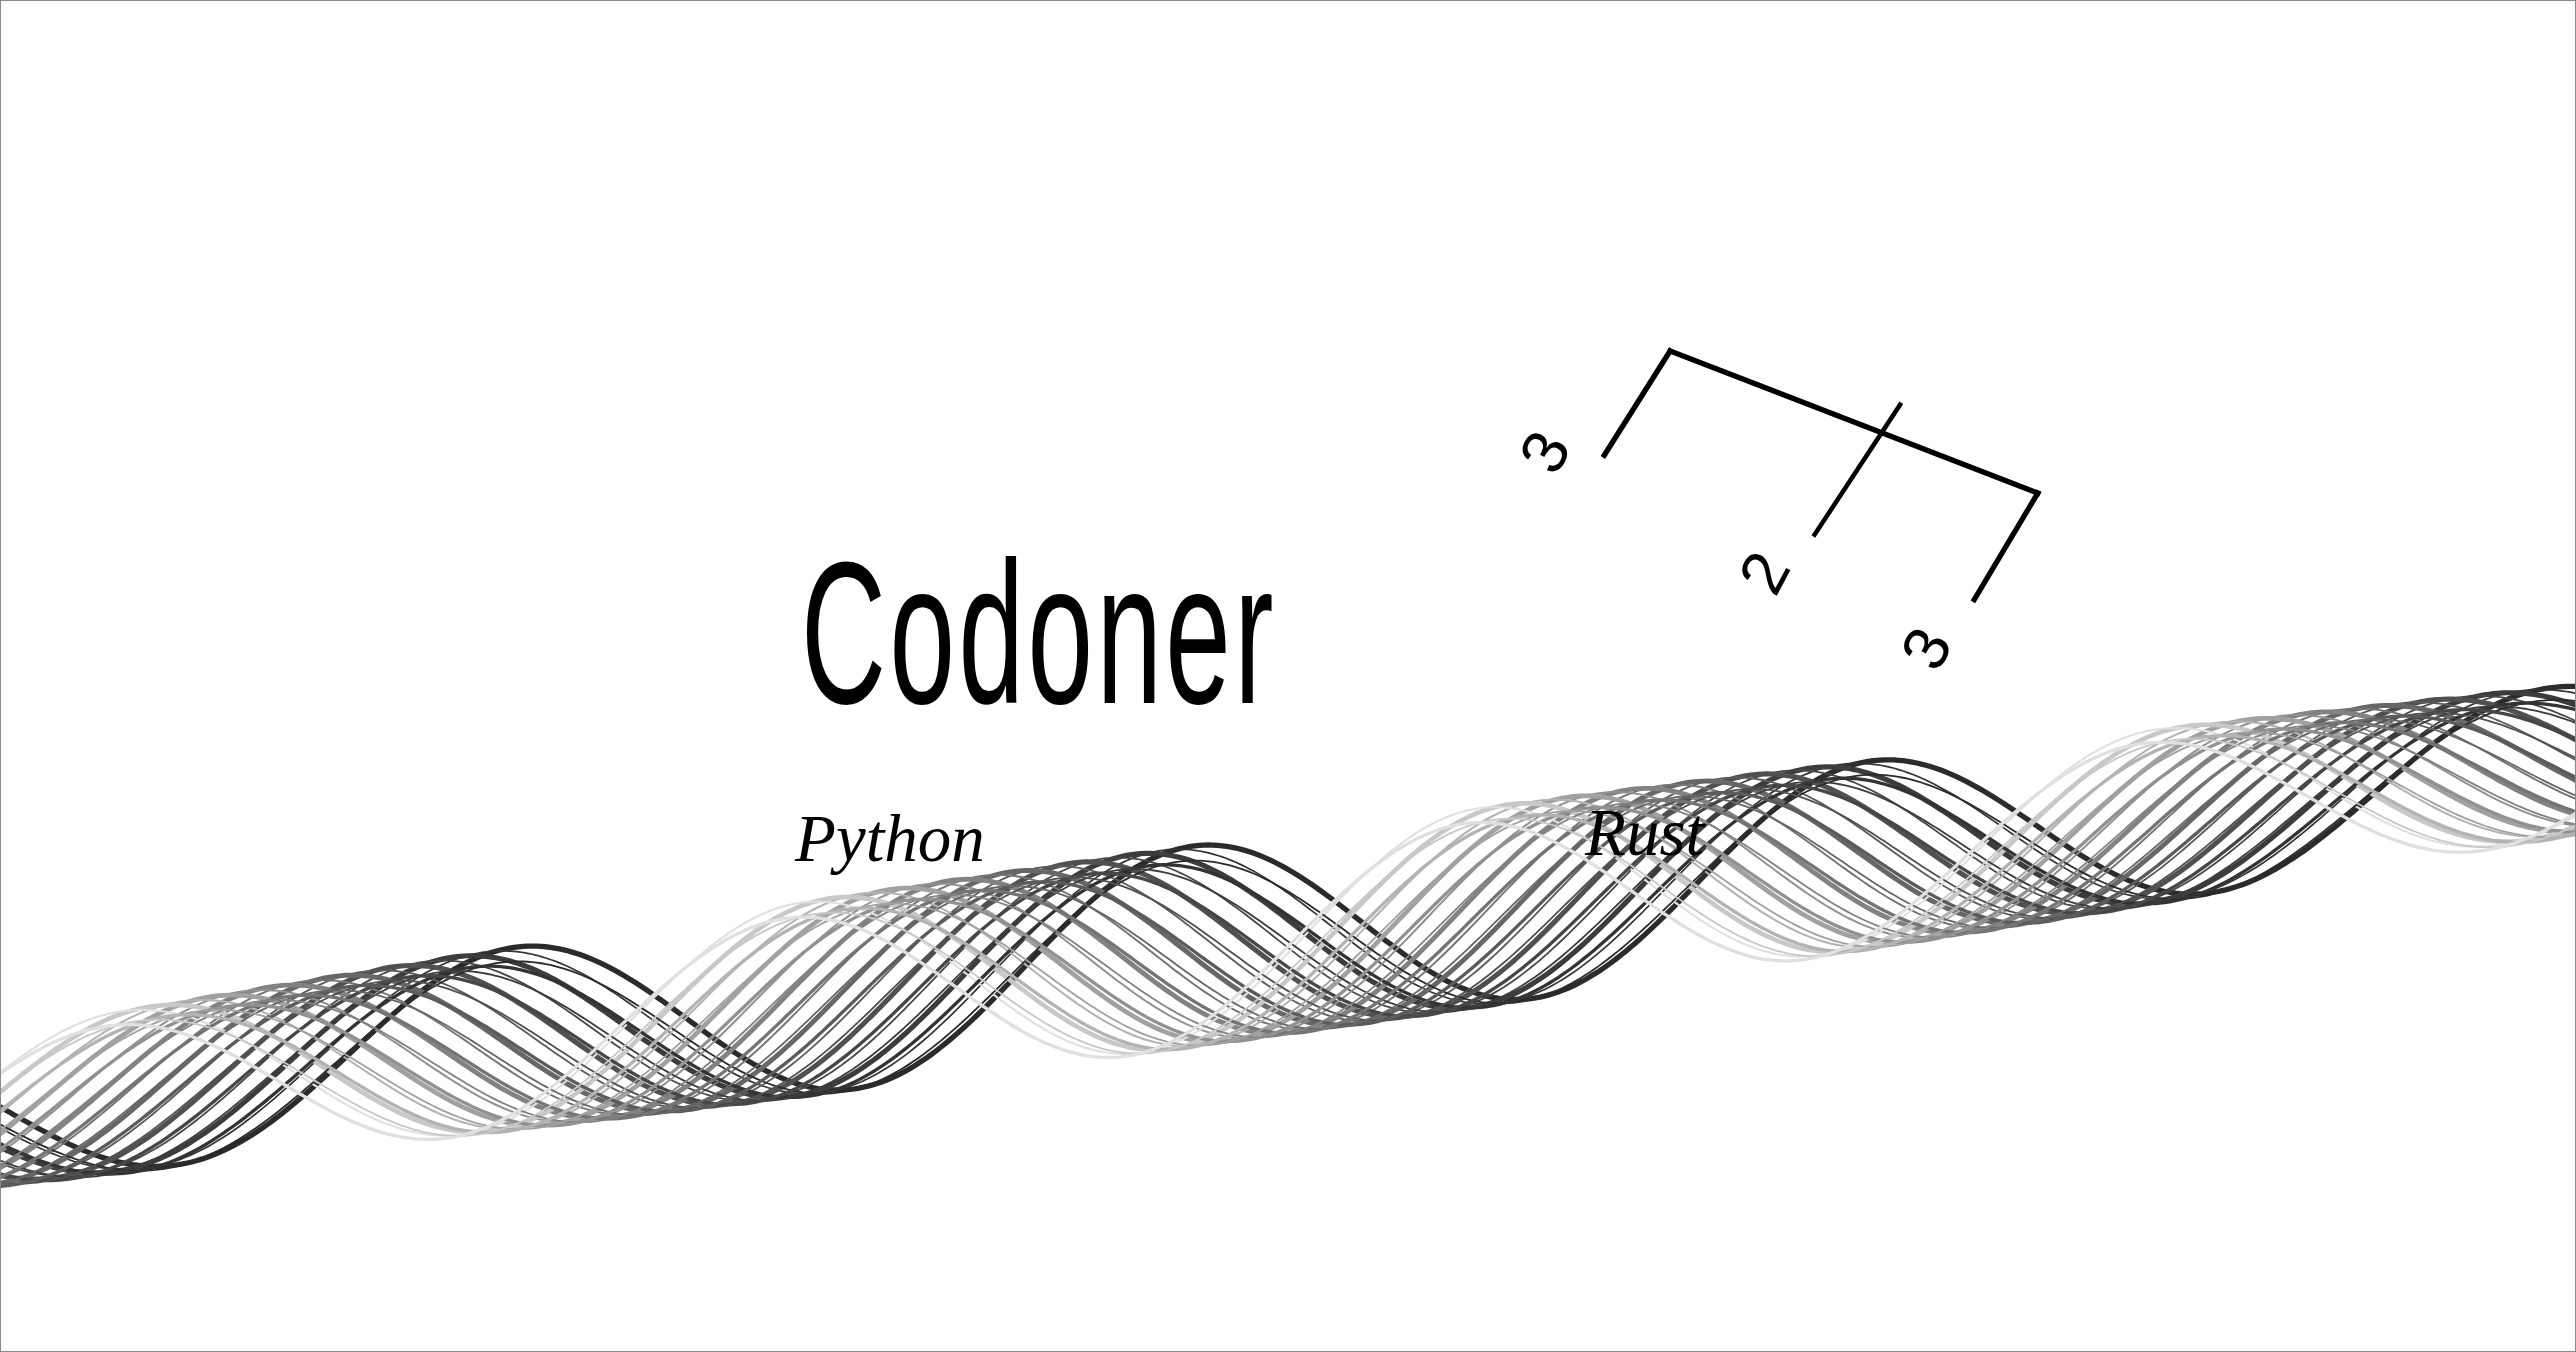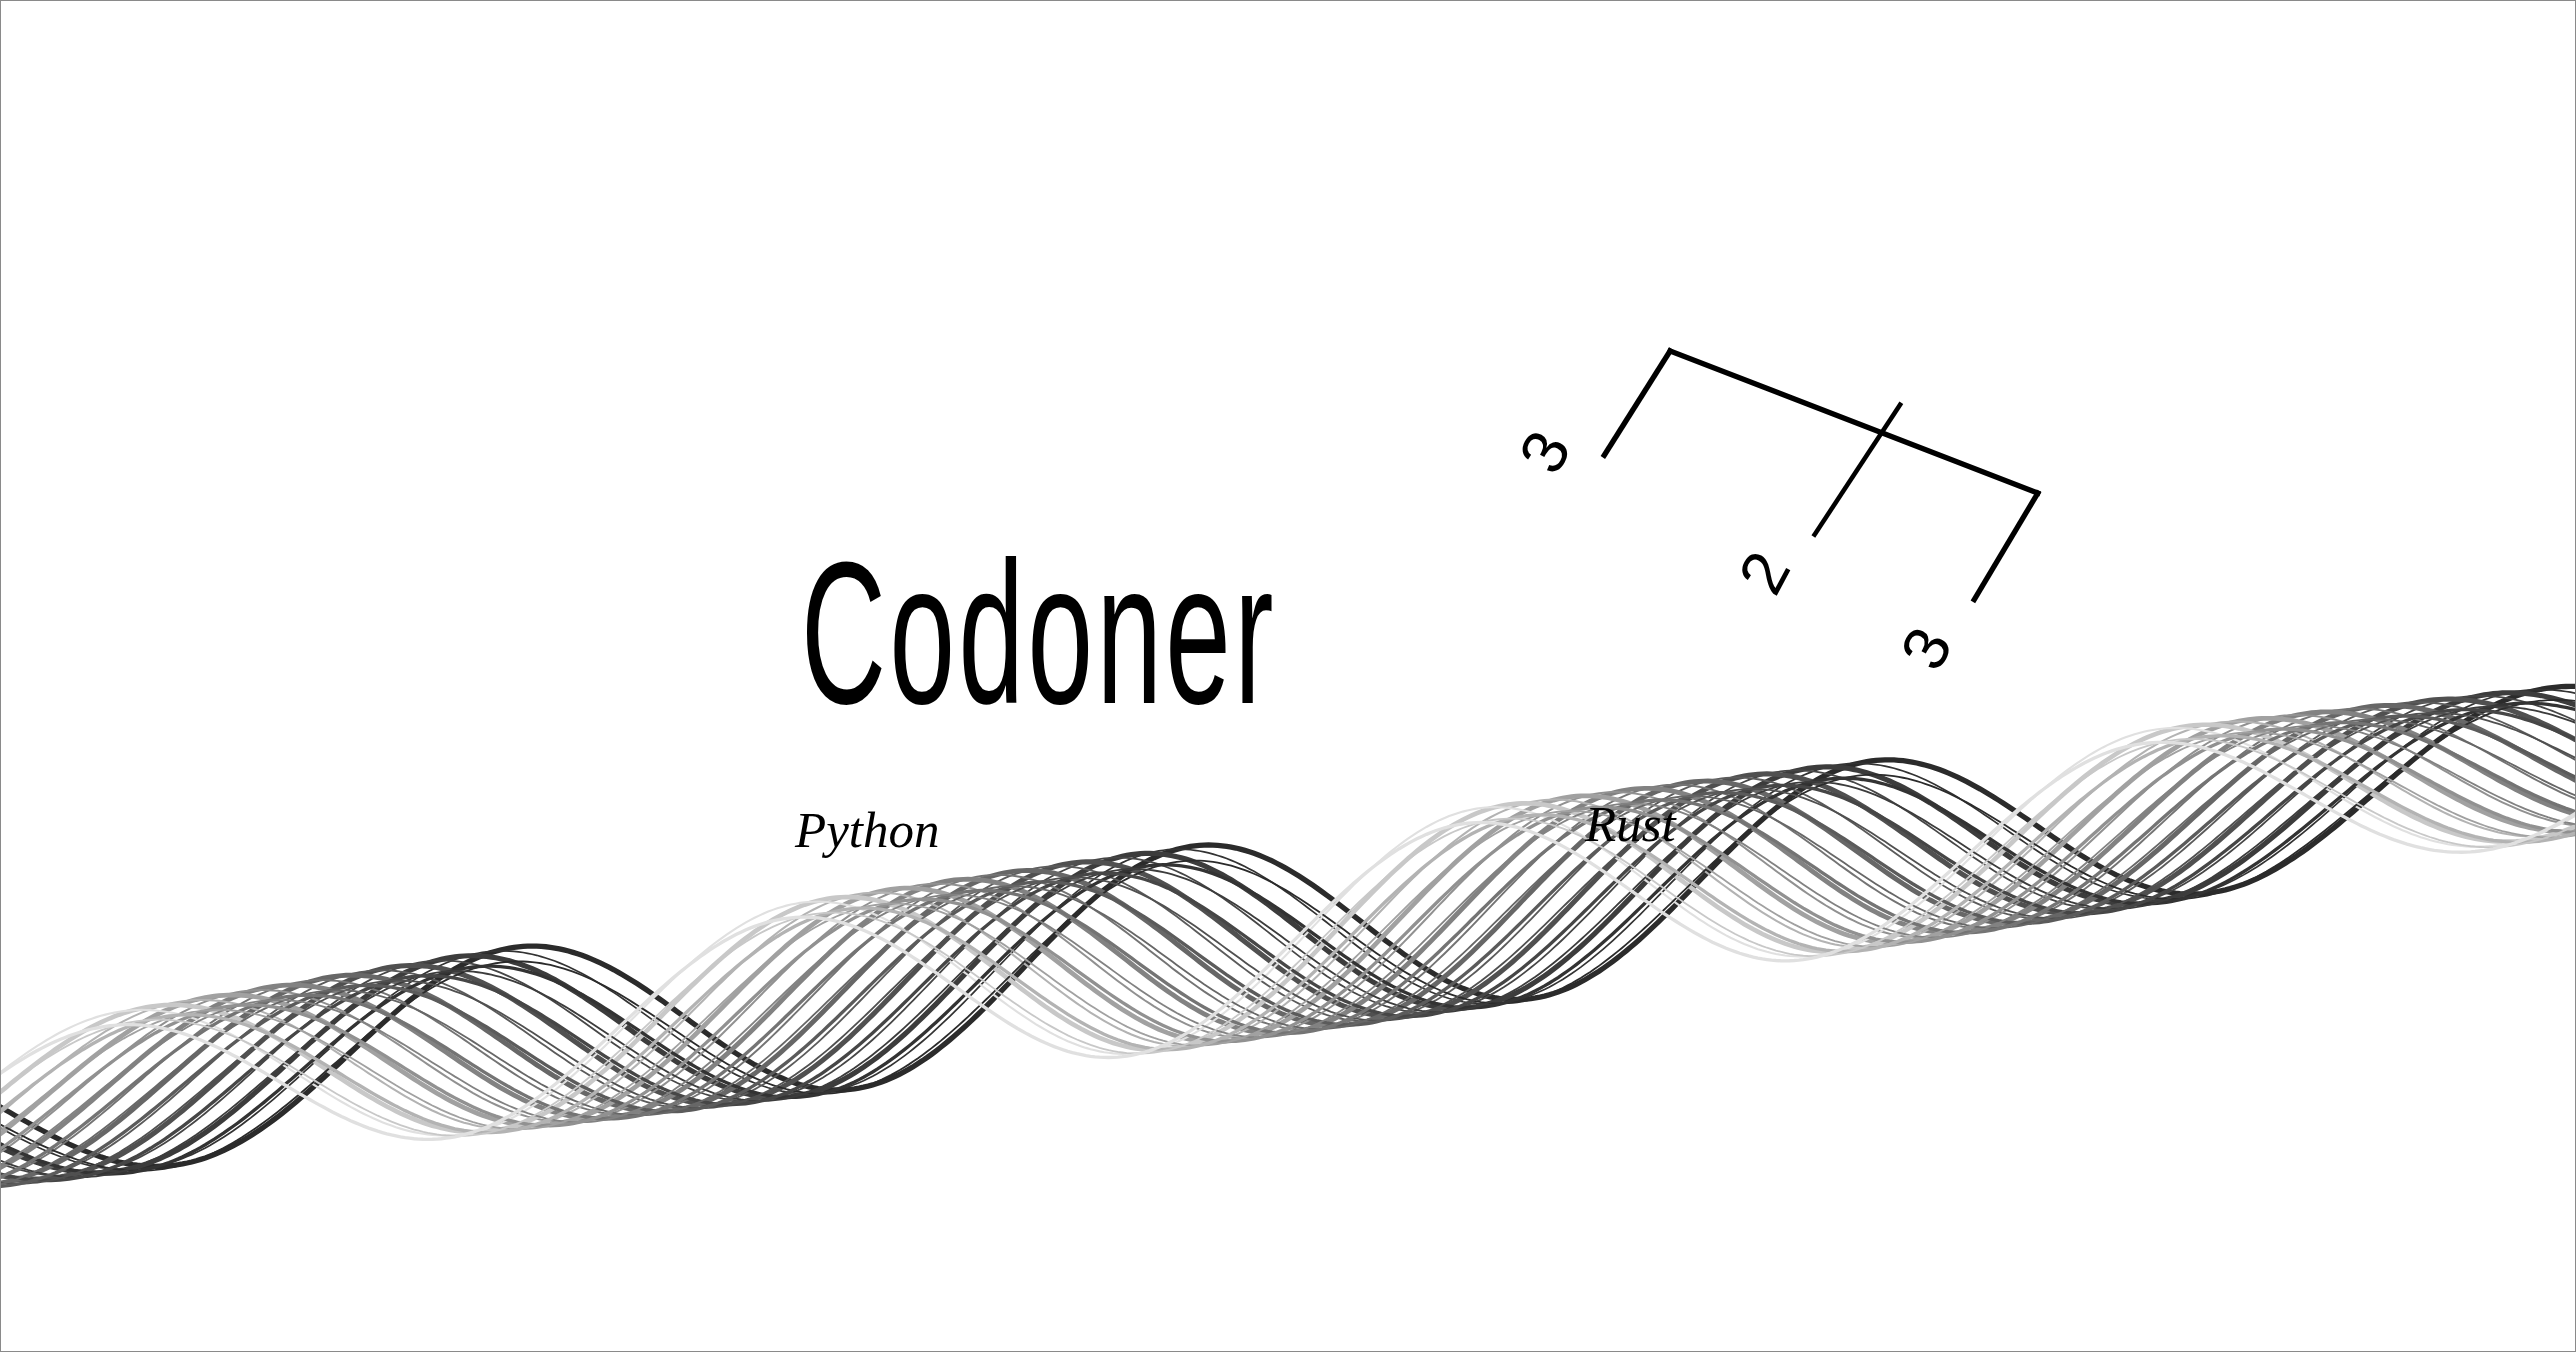--- a/index.html
+++ b/index.html
@@ -46,21 +46,21 @@
     color: #000000;
     letter-spacing: 6px;
     transform: scaleX(0.58);
     transform-origin: left top;
     white-space: nowrap;
   }
   .lang-label {
     position: absolute;
     font-family: "Liberation Serif", "DejaVu Serif", serif;
     font-style: italic;
-    font-size: 51px;
+    font-size: 67px;
     font-weight: 400;
     line-height: 1;
     color: #000000;
     white-space: nowrap;
   }
   #lang-python {
     left: 794px;
     top: 804px;
   }
   #lang-rust {

